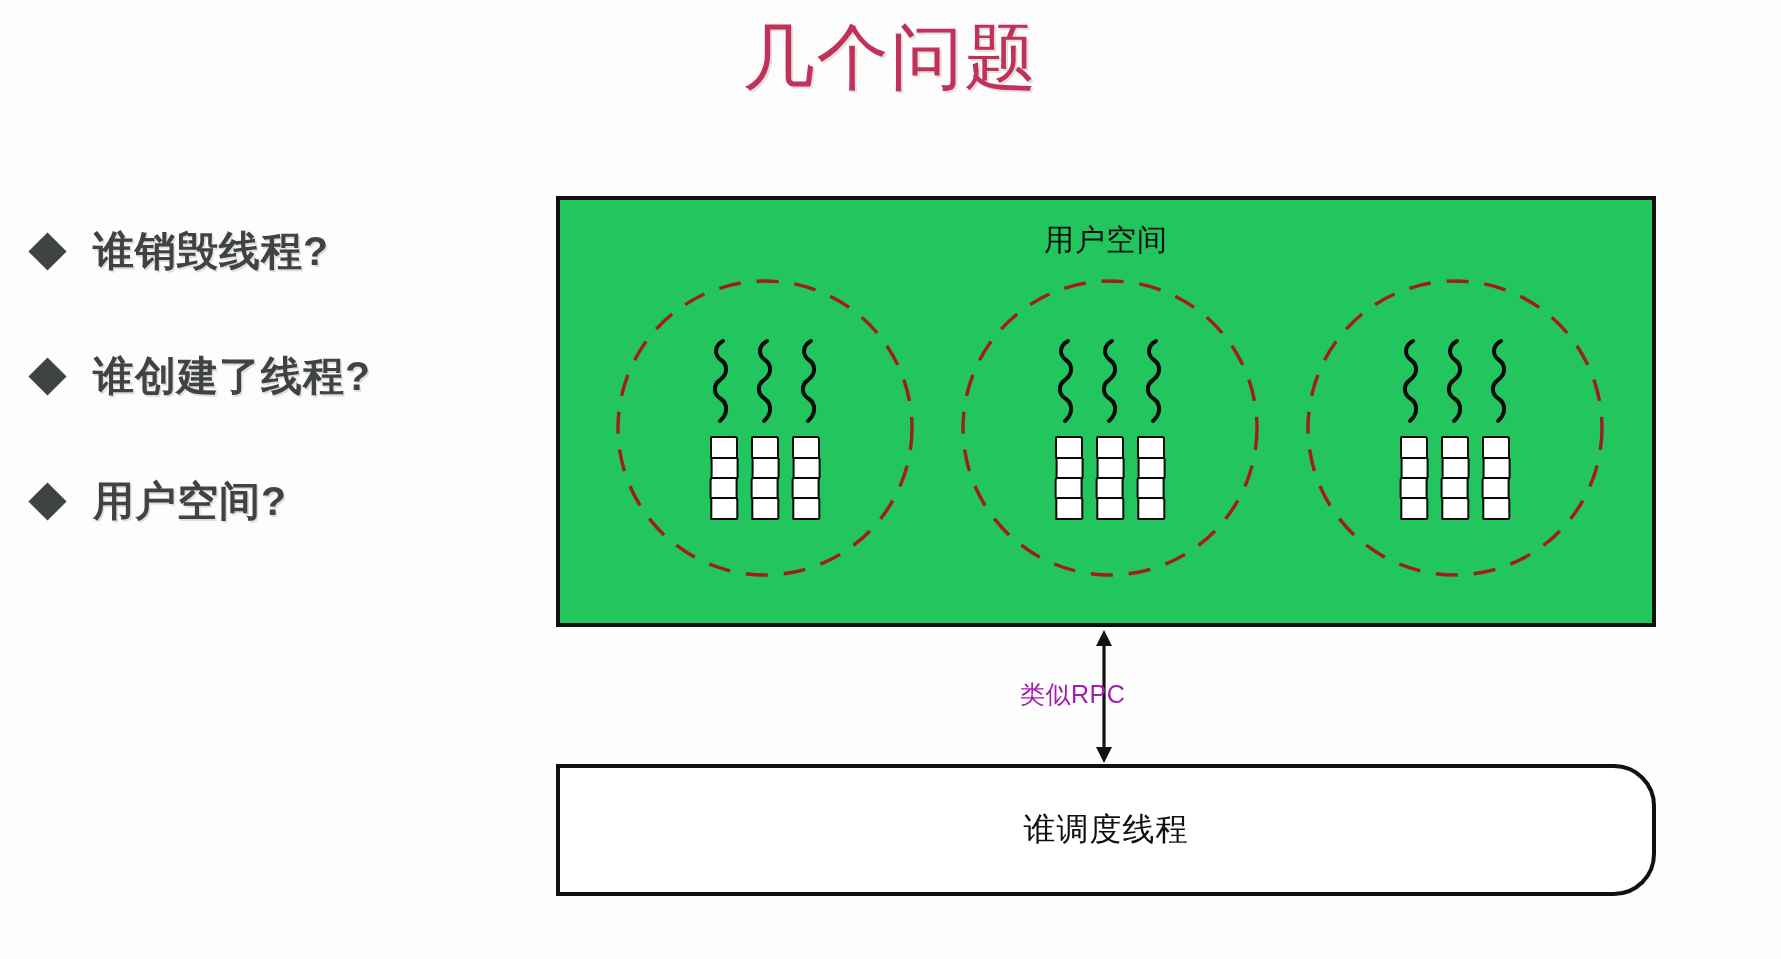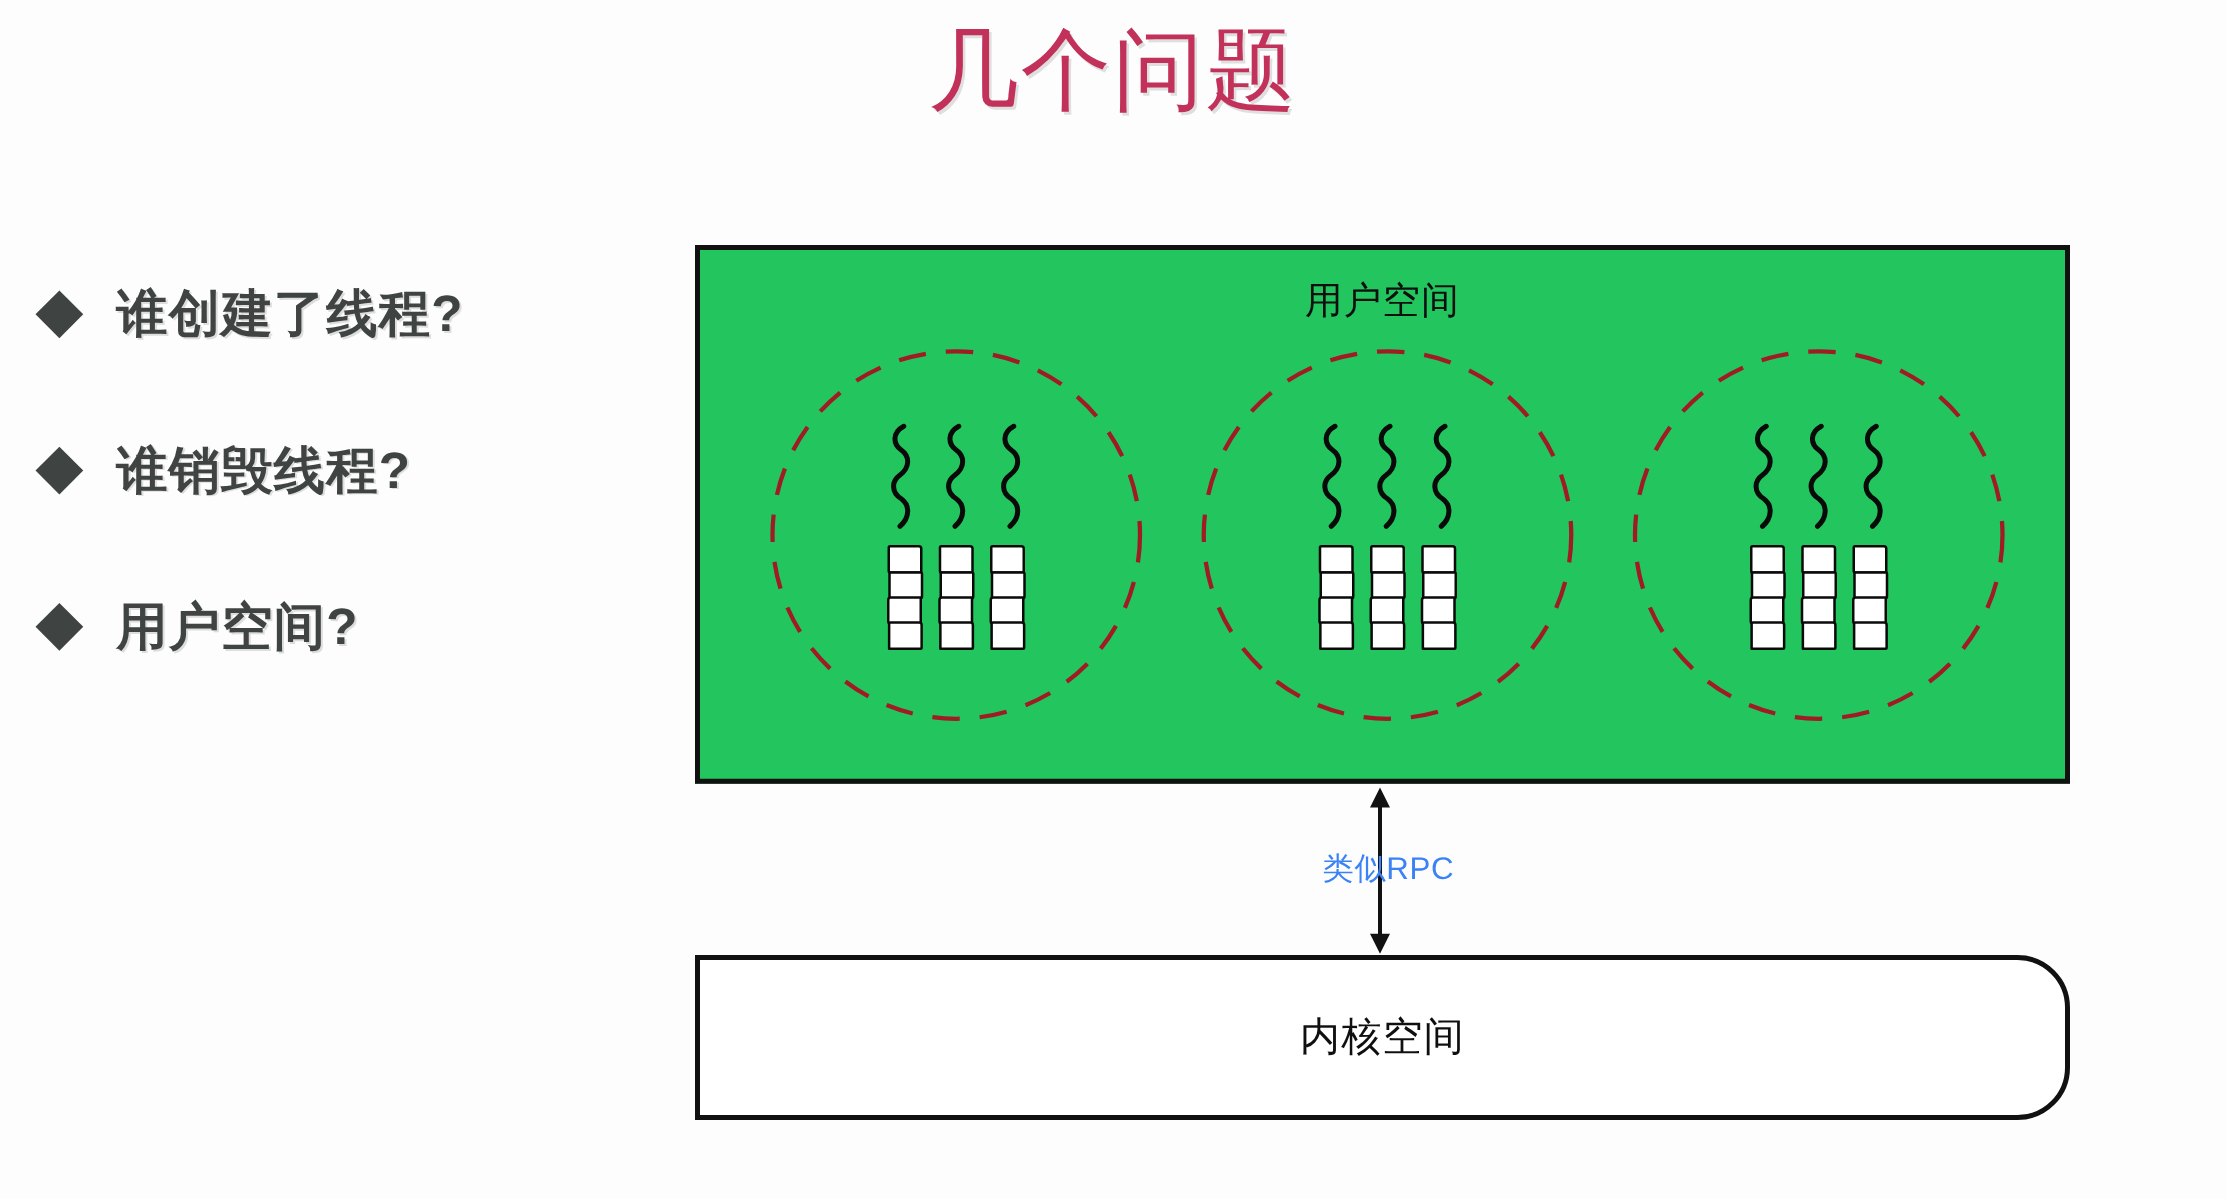--- a/index.html
+++ b/index.html
@@ -150,24 +150,23 @@
     top: 630px;
     width: 40px;
     height: 133px;
   }
   #rpc-arrow svg { display: block; overflow: visible; }
   #rpc-label {
     position: absolute;
     left: 1020px;
     top: 678px;
     font-size: 25px;
-    color: #3b82f6;
+    color: #a21caf;
     white-space: nowrap;
     letter-spacing: 0.5px;
-    margin-left: 38px;
   }
 
   
   #kernel-space-box {
     position: absolute;
     left: 556px;
     top: 764px;
     width: 1100px;
     height: 132px;
     border: 4px solid #111111;
@@ -186,26 +185,26 @@
 </style>
 </head>
 <body>
 
 <div id="slide-title">几个问题</div>
 
 <div id="bullet-list">
 
   <div class="bullet-row">
     <span class="bullet-diamond"></span>
-    <span class="bullet-text">谁创建了线程?</span>
+    <span class="bullet-text">谁销毁线程?</span>
   </div>
 
   <div class="bullet-row">
     <span class="bullet-diamond"></span>
-    <span class="bullet-text">谁销毁线程?</span>
+    <span class="bullet-text">谁创建了线程?</span>
   </div>
 
   <div class="bullet-row">
     <span class="bullet-diamond"></span>
     <span class="bullet-text">用户空间?</span>
   </div>
 
 </div>
 
 <div id="user-space-box">
@@ -334,14 +333,14 @@
 <div id="rpc-arrow">
   <svg width="40" height="133" viewBox="0 0 40 133">
     <line x1="20" y1="12" x2="20" y2="121" stroke="#111111" stroke-width="3.2"></line>
     <polygon points="20,0 12,16 28,16" fill="#111111"></polygon>
     <polygon points="20,133 12,117 28,117" fill="#111111"></polygon>
   </svg>
 </div>
 <div id="rpc-label">类似RPC</div>
 
 <div id="kernel-space-box">
-  <div id="kernel-space-label">内核空间</div>
+  <div id="kernel-space-label">谁调度线程</div>
 </div>
 
 </body></html>

